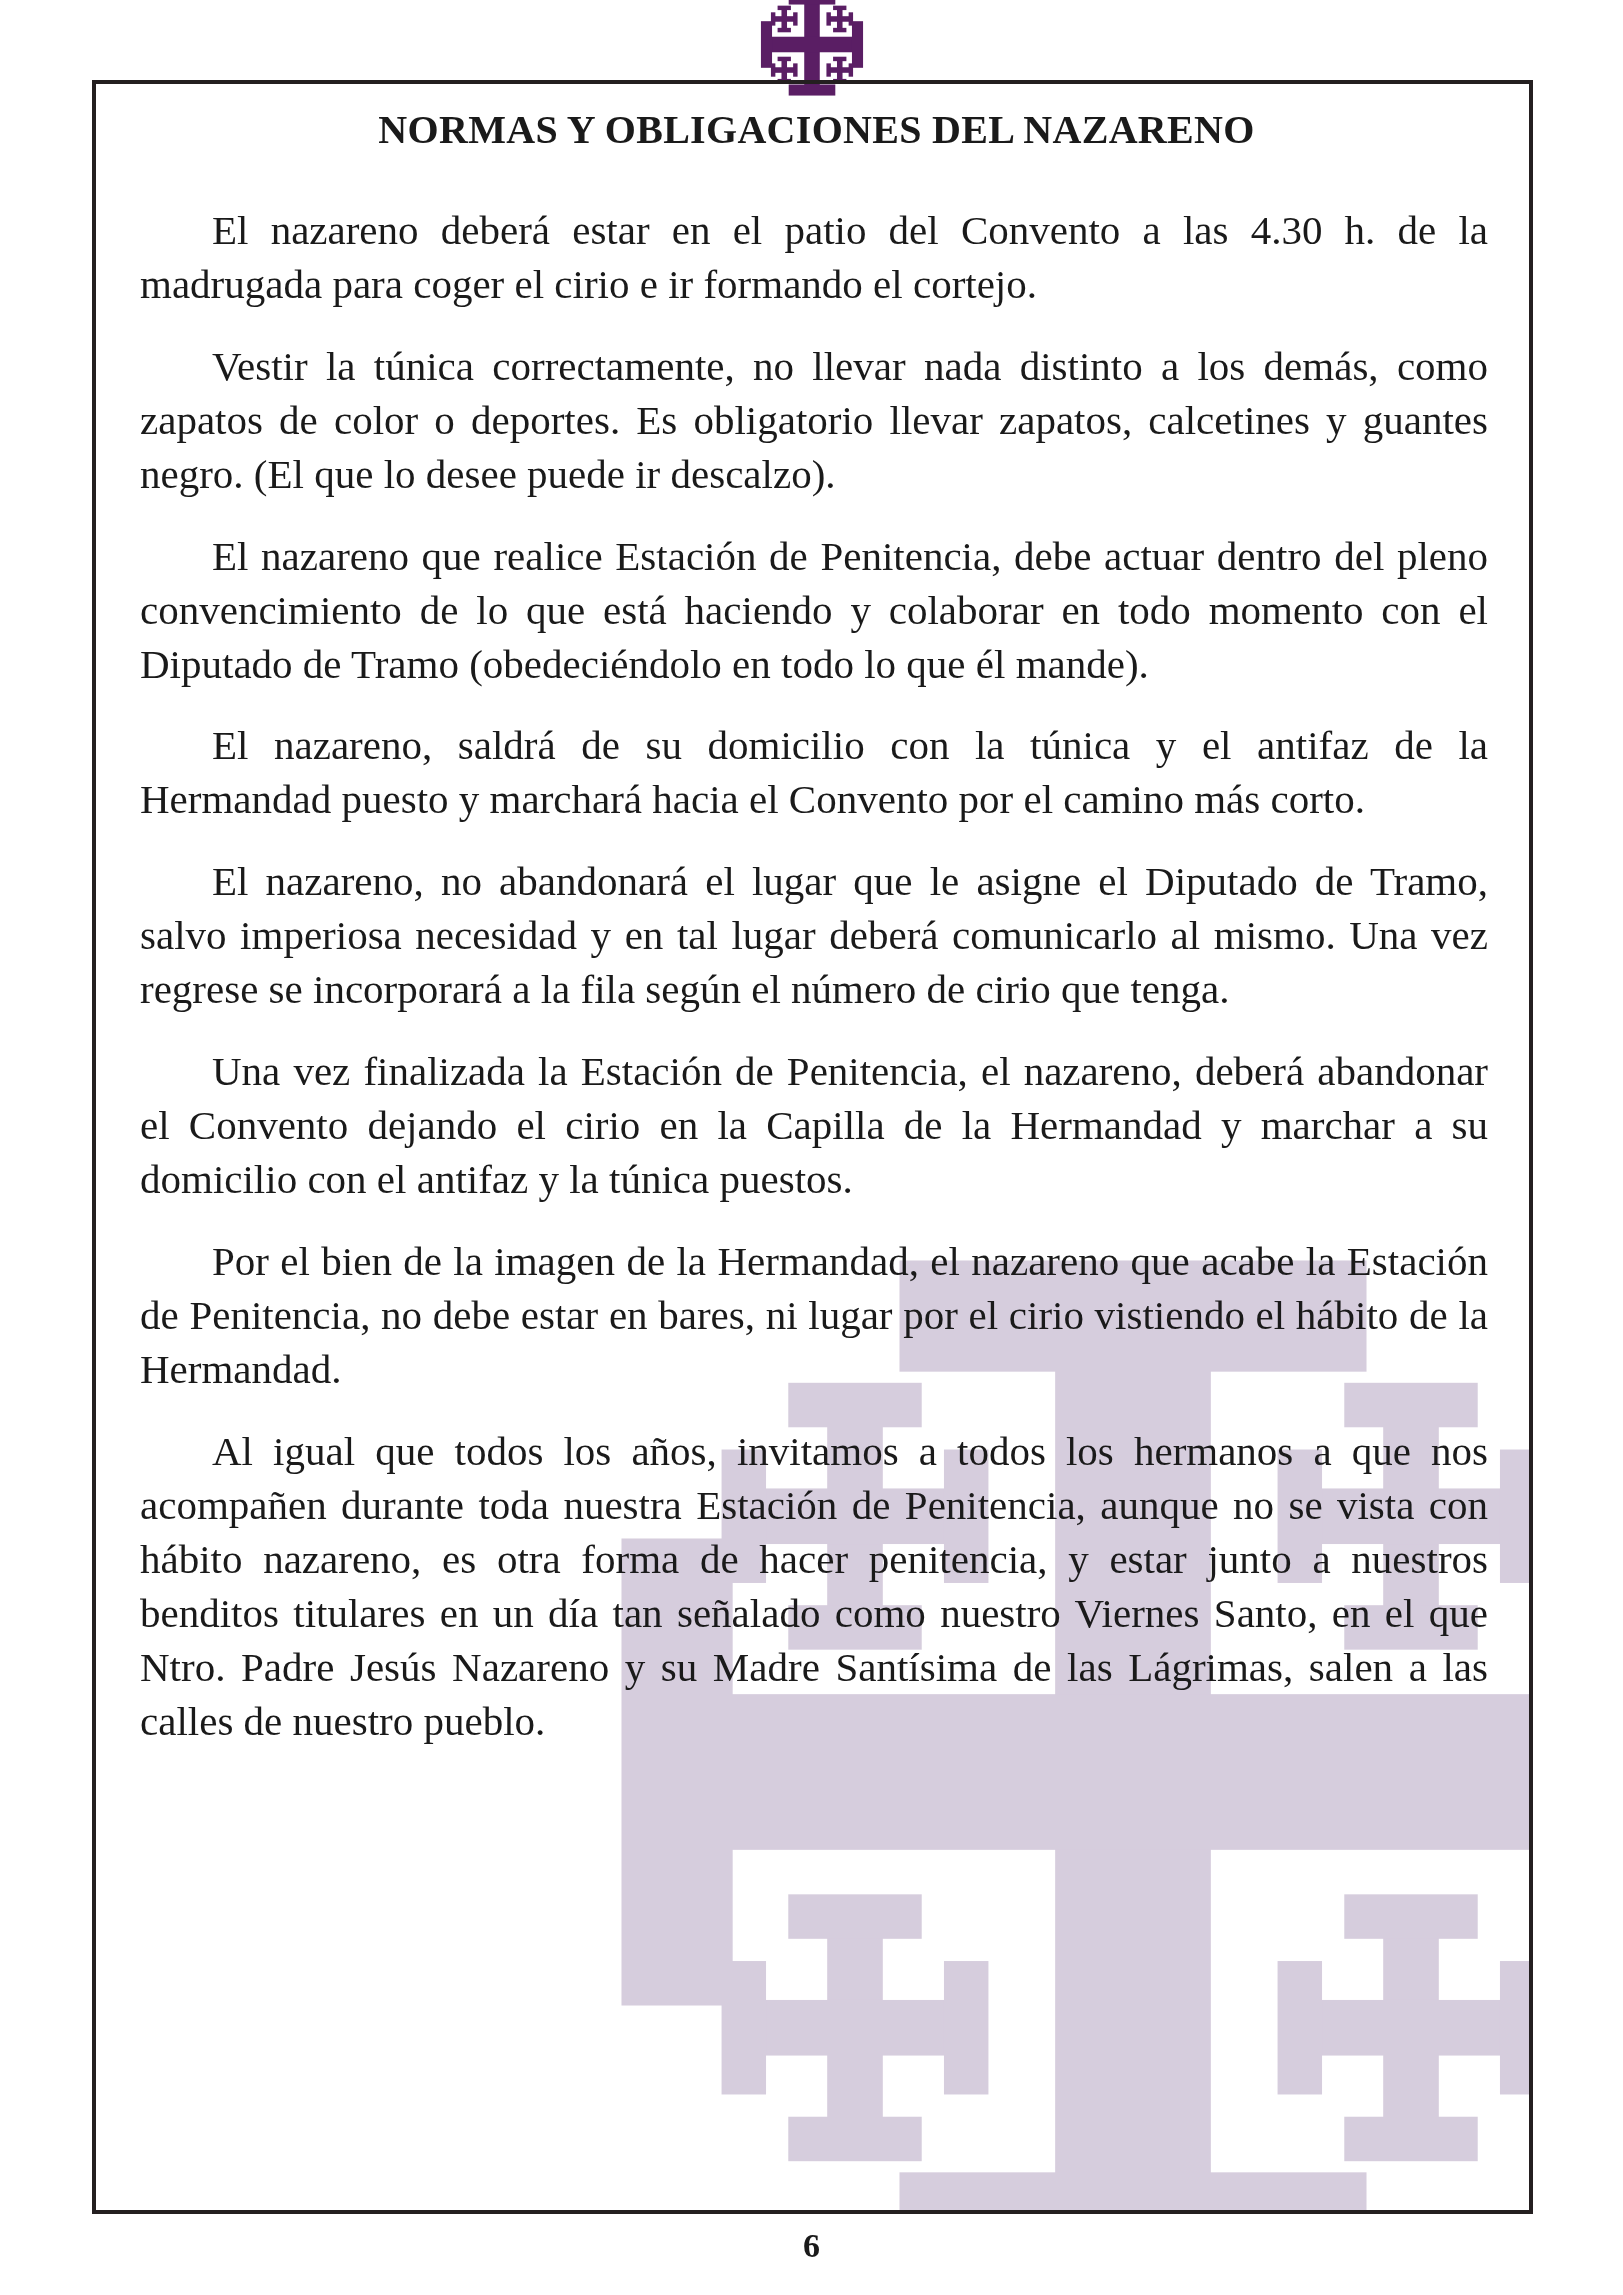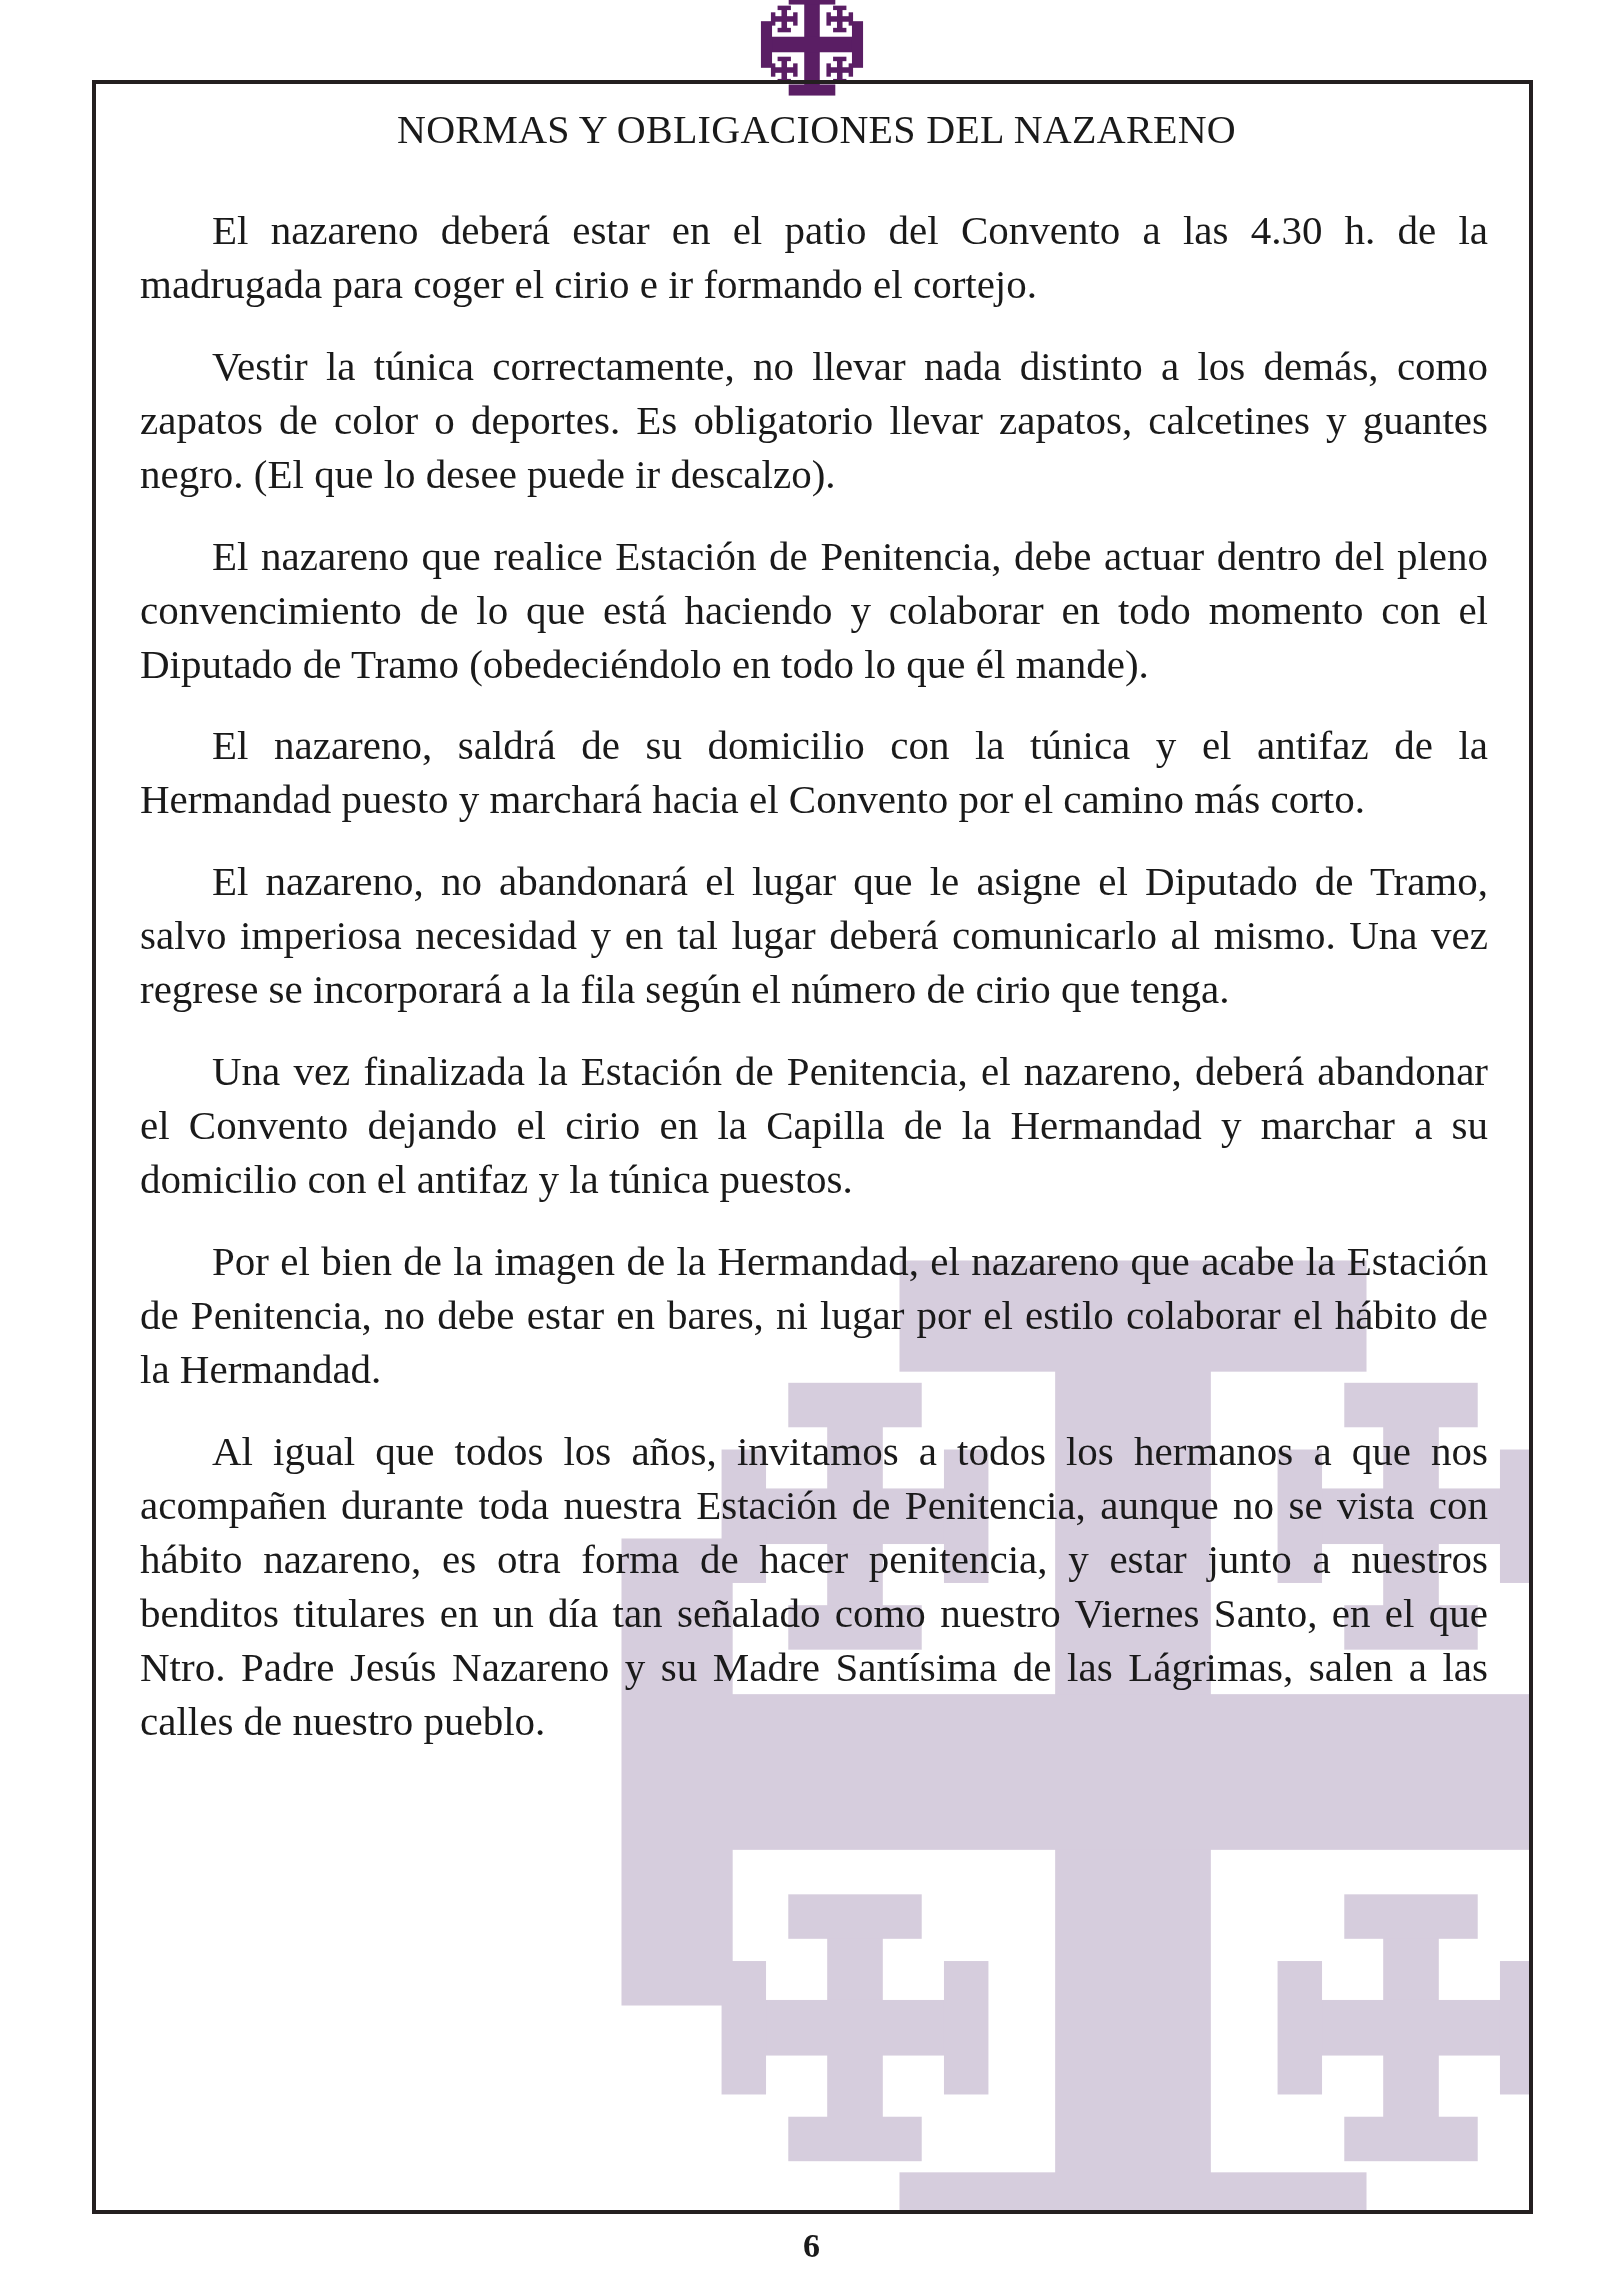--- a/index.html
+++ b/index.html
@@ -67,21 +67,21 @@
     z-index: 2;
   }
 
   .doc-title {
     position: absolute;
     left: 0;
     top: 106px;
     width: 1441px;
     text-align: center;
     font-size: 40px;
-    font-weight: normal;
+    font-weight: bold;
     letter-spacing: 0.3px;
     color: #1a1a1a;
   }
 
   .body-text {
     position: absolute;
     left: 44px;
     top: 203px;
     width: 1348px;
     font-size: 41px;
@@ -212,21 +212,21 @@
   <div class="content">
     <div class="doc-title">NORMAS Y OBLIGACIONES DEL NAZARENO</div>
 
     <div class="body-text">
       <p>El nazareno deberá estar en el patio del Convento a las 4.30 h. de la madrugada para coger el cirio e ir formando el cortejo.</p>
       <p>Vestir la túnica correctamente, no llevar nada distinto a los demás, como zapatos de color o deportes. Es obligatorio llevar zapatos, calcetines y guantes negro. (El que lo desee puede ir descalzo).</p>
       <p>El nazareno que realice Estación de Penitencia, debe actuar dentro del pleno convencimiento de lo que está haciendo y colaborar en todo momento con el Diputado de Tramo (obedeciéndolo en todo lo que él mande).</p>
       <p>El nazareno, saldrá de su domicilio con la túnica y el antifaz de la Hermandad puesto y marchará hacia el Convento por el camino más corto.</p>
       <p>El nazareno, no abandonará el lugar que le asigne el Diputado de Tramo, salvo imperiosa necesidad y en tal lugar deberá comunicarlo al mismo. Una vez regrese se incorporará a la fila según el número de cirio que tenga.</p>
       <p>Una vez finalizada la Estación de Penitencia, el nazareno, deberá abandonar el Convento dejando el cirio en la Capilla de la Hermandad y marchar a su domicilio con el antifaz y la túnica puestos.</p>
-      <p>Por el bien de la imagen de la Hermandad, el nazareno que acabe la Estación de Penitencia, no debe estar en bares, ni lugar por el estilo colaborar el hábito de la Hermandad.</p>
+      <p>Por el bien de la imagen de la Hermandad, el nazareno que acabe la Estación de Penitencia, no debe estar en bares, ni lugar por el cirio vistiendo el hábito de la Hermandad.</p>
       <p>Al igual que todos los años, invitamos a todos los hermanos a que nos acompañen durante toda nuestra Estación de Penitencia, aunque no se vista con hábito nazareno, es otra forma de hacer penitencia, y estar junto a nuestros benditos titulares en un día tan señalado como nuestro Viernes Santo, en el que Ntro. Padre Jesús Nazareno y su Madre Santísima de las Lágrimas, salen a las calles de nuestro pueblo.</p>
     </div>
   </div>
 
   <div class="page-number">6</div>
 
 </div>
 
 
 </body></html>

